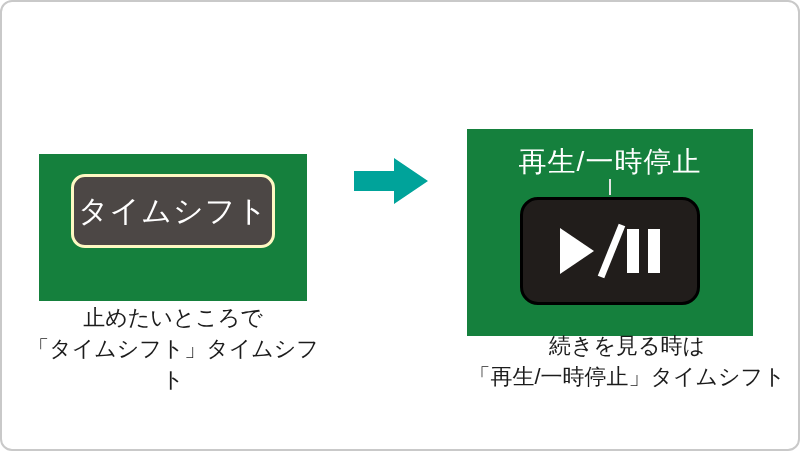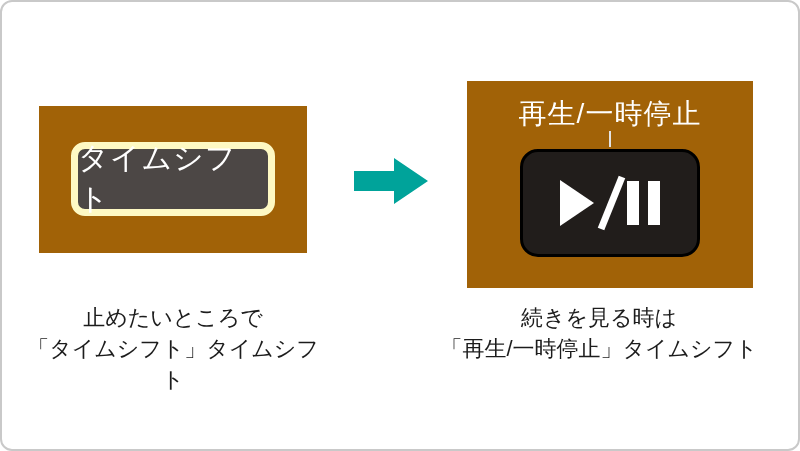--- a/index.html
+++ b/index.html
@@ -11,34 +11,35 @@
     width: 800px;
     height: 451px;
     background: #ffffff;
     border: 2px solid #c9c9c9;
     border-radius: 12px;
     overflow: hidden;
   }
 
   .panel {
     position: absolute;
-    background: #a16207;
+    background: #15803d;
+    margin-top: 48px;
   }
 
   
   .panel-left {
     left: 37px; top: 104px;
     width: 268px; height: 147px;
   }
   .timeshift-button {
     position: absolute;
-    left: 32px; top: 36px;
+    left: 32px; top: 20px;
     width: 204px; height: 74px;
     background: #4c4745;
-    border: 7px solid #fef9c3;
+    border: 3px solid #fef9c3;
     border-radius: 14px;
     display: flex;
     align-items: center;
     justify-content: center;
     color: #ffffff;
     font-size: 30px;
     letter-spacing: 1px;
   }
 
   
@@ -103,21 +104,21 @@
   
   .caption {
     position: absolute;
     top: 300px;
     text-align: center;
     color: #1c1c1c;
     font-size: 22px;
     line-height: 31px;
   }
   .caption-left  { left: 20px;  width: 302px; }
-  .caption-right { left: 436px; width: 322px; }
+  .caption-right { left: 464px; width: 322px; margin-top: 28px; }
 </style>
 </head>
 <body>
 
 <div class="stage">
 
   <div class="panel panel-left">
     <div class="timeshift-button">
       <span>タイムシフト</span>
     </div>

